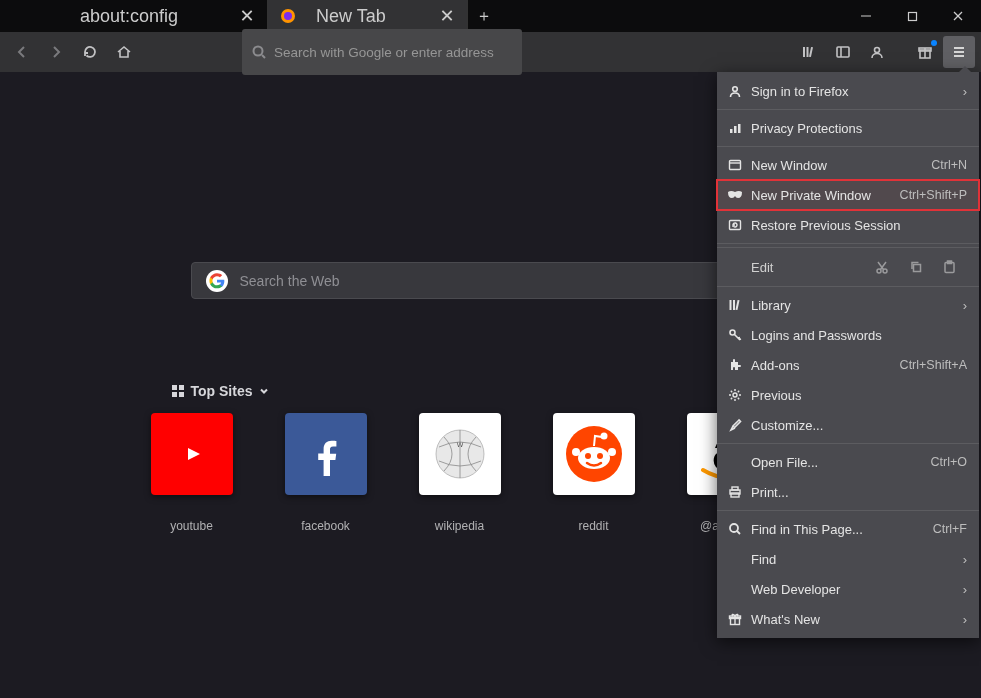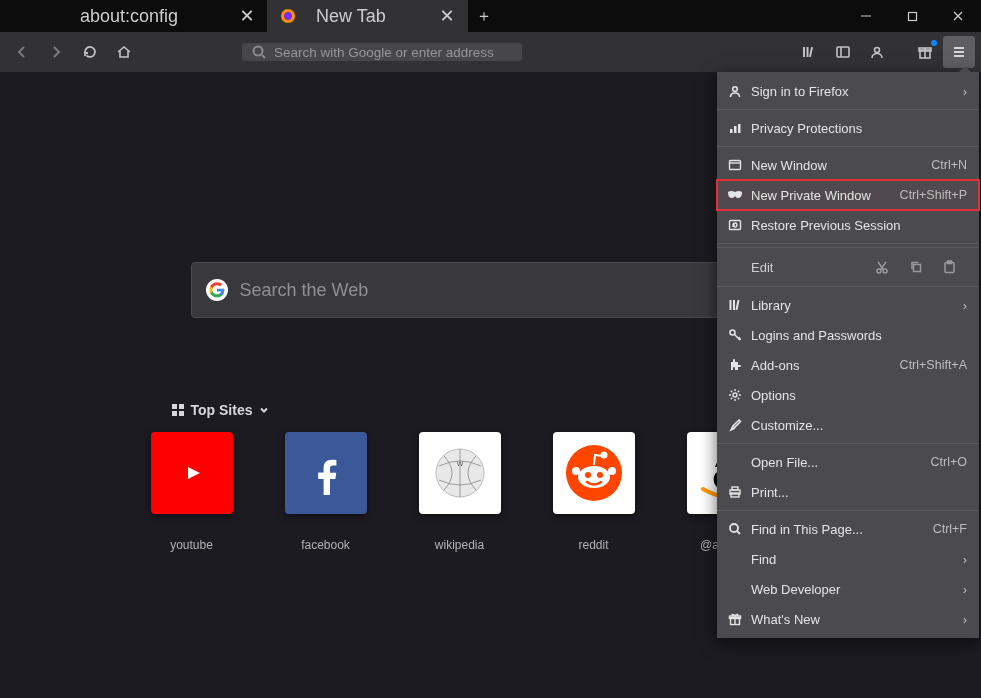--- a/index.html
+++ b/index.html
@@ -10,28 +10,28 @@
   .tab { display: flex; align-items: center; gap: 20px; padding: 8px 12px; height: 32px; min-width: 200px; max-width: 200px; font-size: 18px; color: #ccc; border-right: 1px solid #333; }
   .tab.active { background: #323234; }
   .tab .label { flex: 1; white-space: nowrap; overflow: hidden; }
   .tab .close { width: 16px; text-align: center; }
   .newtab-btn { width: 32px; display:flex; align-items:center; justify-content:center; color:#ccc; font-size:16px;}
   .win-controls { display:flex; }
   .win-btn { width:46px; display:flex; align-items:center; justify-content:center; color:#ccc; }
   
   .toolbar { height: 40px; background: #323234; display:flex; align-items:center; padding: 0 6px; gap:2px; }
   .tool-btn { width:32px; height:32px; display:flex; align-items:center; justify-content:center; color:#b1b1b3; border-radius:3px; }
-  .addressbar { flex:1; margin:0 8px; height:18px; background:#474749; border-radius:3px; display:flex; align-items:center; padding:0 10px; gap:8px; color:#969696; font-size:13.5px; max-width: 540px;}
+  .addressbar { flex:1; margin:0 8px; height:46px; background:#474749; border-radius:3px; display:flex; align-items:center; padding:0 10px; gap:8px; color:#969696; font-size:13.5px; max-width: 540px;}
   .spacer { flex:1; }
   .tool-right { display:flex; gap:2px; align-items:center; }
   .gift-dot { position: relative; }
   .gift-dot::after { content:""; position:absolute; top:4px; right:4px; width:6px; height:6px; border-radius:50%; background:#0a84ff; }
   
   .content { position: relative; padding-top: 190px; display:flex; flex-direction:column; align-items:center; }
-  .search-web { width: 600px; height: 56px; background: #38383d; border:1px solid #4a4a4f; border-radius:4px; display:flex; align-items:center; padding:0 14px; gap:12px; font-size:18px; color:#8f8f94;}
+  .search-web { width: 600px; height: 37px; background: #38383d; border:1px solid #4a4a4f; border-radius:4px; display:flex; align-items:center; padding:0 14px; gap:12px; font-size:14px; color:#8f8f94;}
   .topsites-hdr { width: 640px; margin-top: 84px; display:flex; align-items:center; gap:6px; color:#d7d7db; font-weight:600; font-size:14px;}
   .topsites { width: 720px; display:flex; gap:52px; margin-top:14px; margin-left: 40px;}
   .site { display:flex; flex-direction:column; align-items:center; gap:24px; }
   .tile { width:82px; height:82px; border-radius:4px; box-shadow: 0 2px 6px rgba(0,0,0,.5); display:flex; align-items:center; justify-content:center; position:relative; overflow:hidden;}
   .site-label { font-size:12px; color:#b1b1b3; }
   
   .g-logo { width:22px; height:22px; border-radius:50%; background:#fff; display:flex; align-items:center; justify-content:center; font-weight:bold; font-size:15px;}
   
   
   .menu { position:absolute; right:2px; top:72px; width:262px; background:#4a4a4f; box-shadow: 0 4px 16px rgba(0,0,0,.6); font-size:13px; padding:4px 0; }
@@ -363,21 +363,21 @@
     <span class="lbl">Add-ons</span>
     <span class="short">Ctrl+Shift+A</span>
   </div>
   <div class="mi">
     <span class="ico">
         <svg width="14" height="14" fill="none" stroke="#e4e4e4" stroke-width="1.4">
           <circle cx="7" cy="7" r="2"></circle>
           <path d="M7 1v2M7 11v2M1 7h2M11 7h2M2.8 2.8l1.4 1.4M9.8 9.8l1.4 1.4M11.2 2.8L9.8 4.2M4.2 9.8l-1.4 1.4"></path>
         </svg>
       </span>
-    <span class="lbl">Options</span>
+    <span class="lbl">Previous</span>
   </div>
   <div class="mi">
     <span class="ico">
         <svg width="14" height="14" fill="none" stroke="#e4e4e4" stroke-width="1.6">
           <path d="M11 2L5 8l1.5 1.5L12.5 3.5zM5 8l-2 4 4-2"></path>
         </svg>
       </span>
     <span class="lbl">Customize...</span>
   </div>
   <div class="sep"></div>

